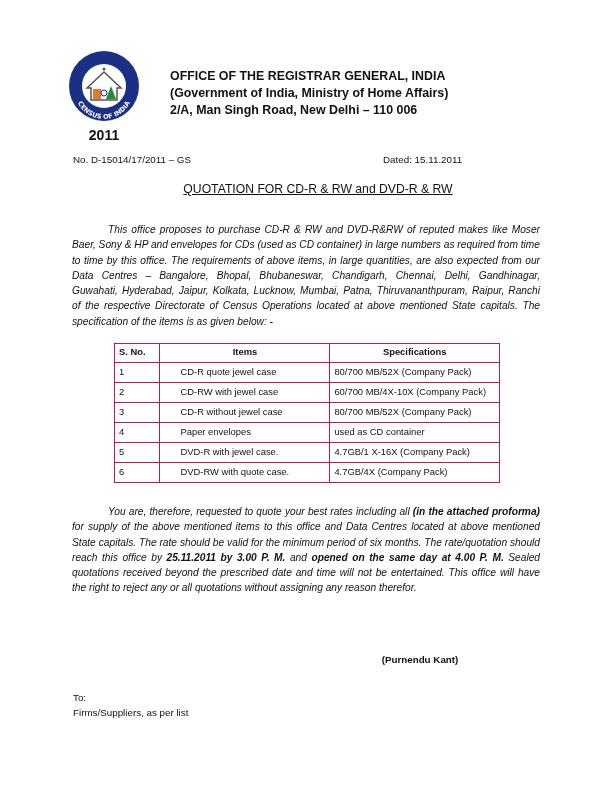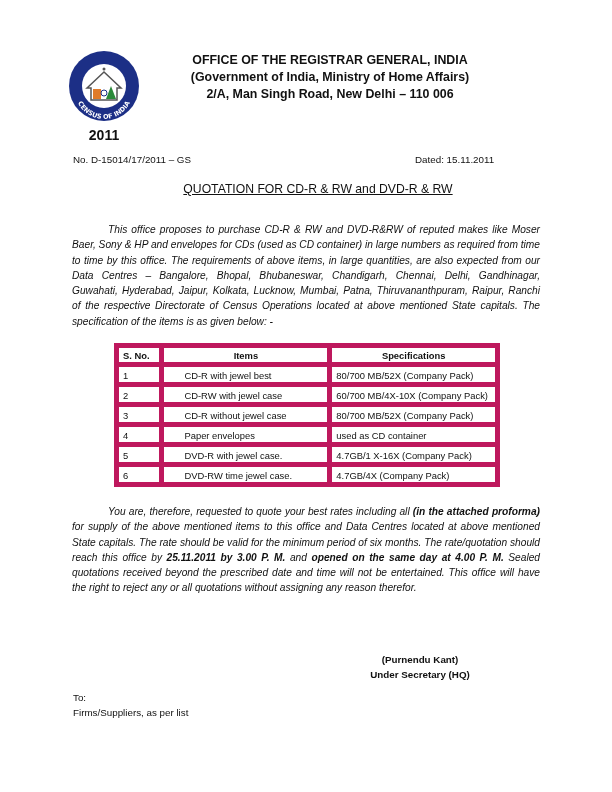--- a/index.html
+++ b/index.html
@@ -1,35 +1,35 @@
 <!DOCTYPE html>
 <html><head>
   <meta charset="utf-8">
   <style>
     html, body { margin: 0; padding: 0; background: #ffffff; }
     body {
       width: 612px; height: 792px; position: relative; overflow: hidden;
       font-family: "Liberation Sans", sans-serif; color: #111; font-size: 10.2px;
     }
     .logo { position: absolute; left: 67px; top: 50px; width: 74px; height: 92px; }
-    .header { position: absolute; left: 170px; top: 52px; width: 320px; text-align: center;
+    .header { position: absolute; left: 170px; top: 68px; width: 320px; text-align: left;
       font-weight: bold; font-size: 12.4px; line-height: 17px; }
     .refline { position: absolute; left: 73px; top: 154px; width: 440px; font-size: 9.8px; }
-    .refline .date { position: absolute; left: 342px; top: 0; }
+    .refline .date { position: absolute; left: 310px; top: 0; }
     .title { position: absolute; left: 12px; width: 612px; top: 182px; text-align: center;
       font-weight: normal; font-size: 12.2px; }
     .title span { text-decoration: underline; }
     .para { position: absolute; left: 72px; width: 468px; text-align: justify;
       line-height: 15.3px; font-size: 10.2px; font-style: italic; }
     .para .indent { display: inline-block; width: 36px; }
     .p1 { top: 222px; }
     .p2 { top: 504px; }
     table.spec { position: absolute; left: 114px; top: 343px; width: 386px;
       border-collapse: collapse; font-size: 9.4px; }
-    table.spec td, table.spec th { border: 5px solid #be185d; padding: 0 4px; height: 20px;
+    table.spec td, table.spec th { border: 1px solid #be185d; padding: 0 4px; height: 20px;
       text-align: left; vertical-align: top; padding-top: 3px; box-sizing: border-box; margin-top: 23px; }
     table.spec th { font-weight: bold; text-align: center; height: 19px; padding-top: 2px; }
     table.spec th.sno { text-align: left; }
     table.spec td.item { padding-left: 20px; }
     .col1 { width: 48px; } .col2 { width: 182px; } .col3 { width: 181px; }
     .sign { position: absolute; left: 300px; width: 240px; top: 652px; text-align: center;
       font-weight: bold; font-size: 9.8px; line-height: 15px; }
     .to { position: absolute; left: 73px; top: 690px; font-weight: normal; font-size: 9.8px;
       line-height: 15px; }
   </style>
@@ -75,21 +75,21 @@
   <thead>
     <tr>
       <th class="col1 sno">S. No.</th>
       <th class="col2">Items</th>
       <th class="col3">Specifications</th>
     </tr>
   </thead>
   <tbody>
     <tr>
       <td>1</td>
-      <td class="item">CD-R with jewel best</td>
+      <td class="item">CD-R quote jewel case</td>
       <td>80/700 MB/52X (Company Pack)</td>
     </tr>
     <tr>
       <td>2</td>
       <td class="item">CD-RW with jewel case</td>
       <td>60/700 MB/4X-10X (Company Pack)</td>
     </tr>
     <tr>
       <td>3</td>
       <td class="item">CD-R without jewel case</td>
@@ -100,29 +100,28 @@
       <td class="item">Paper envelopes</td>
       <td>used as CD container</td>
     </tr>
     <tr>
       <td>5</td>
       <td class="item">DVD-R with jewel case.</td>
       <td>4.7GB/1 X-16X (Company Pack)</td>
     </tr>
     <tr>
       <td>6</td>
-      <td class="item">DVD-RW time jewel case.</td>
+      <td class="item">DVD-RW with quote case.</td>
       <td>4.7GB/4X (Company Pack)</td>
     </tr>
   </tbody>
 </table>
 
 <div class="para p2"><span class="indent"></span><span>You are, therefore, requested to quote your best rates including all </span><b>(in the attached proforma)</b><span> for supply of the above mentioned items to this office and Data Centres located at above mentioned State capitals. The rate should be valid for the minimum period of six months. The rate/quotation should reach this office by </span><b>25.11.2011 by 3.00 P. M.</b><span> and </span><b>opened on the same day at 4.00 P. M.</b><span> Sealed quotations received beyond the prescribed date and time will not be entertained. This office will have the right to reject any or all quotations without assigning any reason therefor.</span></div>
 
 <div class="sign">
   <div>(Purnendu Kant)</div>
-  <div>Under Secretary (HQ)</div>
 </div>
 
 <div class="to">
   <div>To:</div>
   <div>Firms/Suppliers, as per list</div>
 </div>
 
 </body></html>

